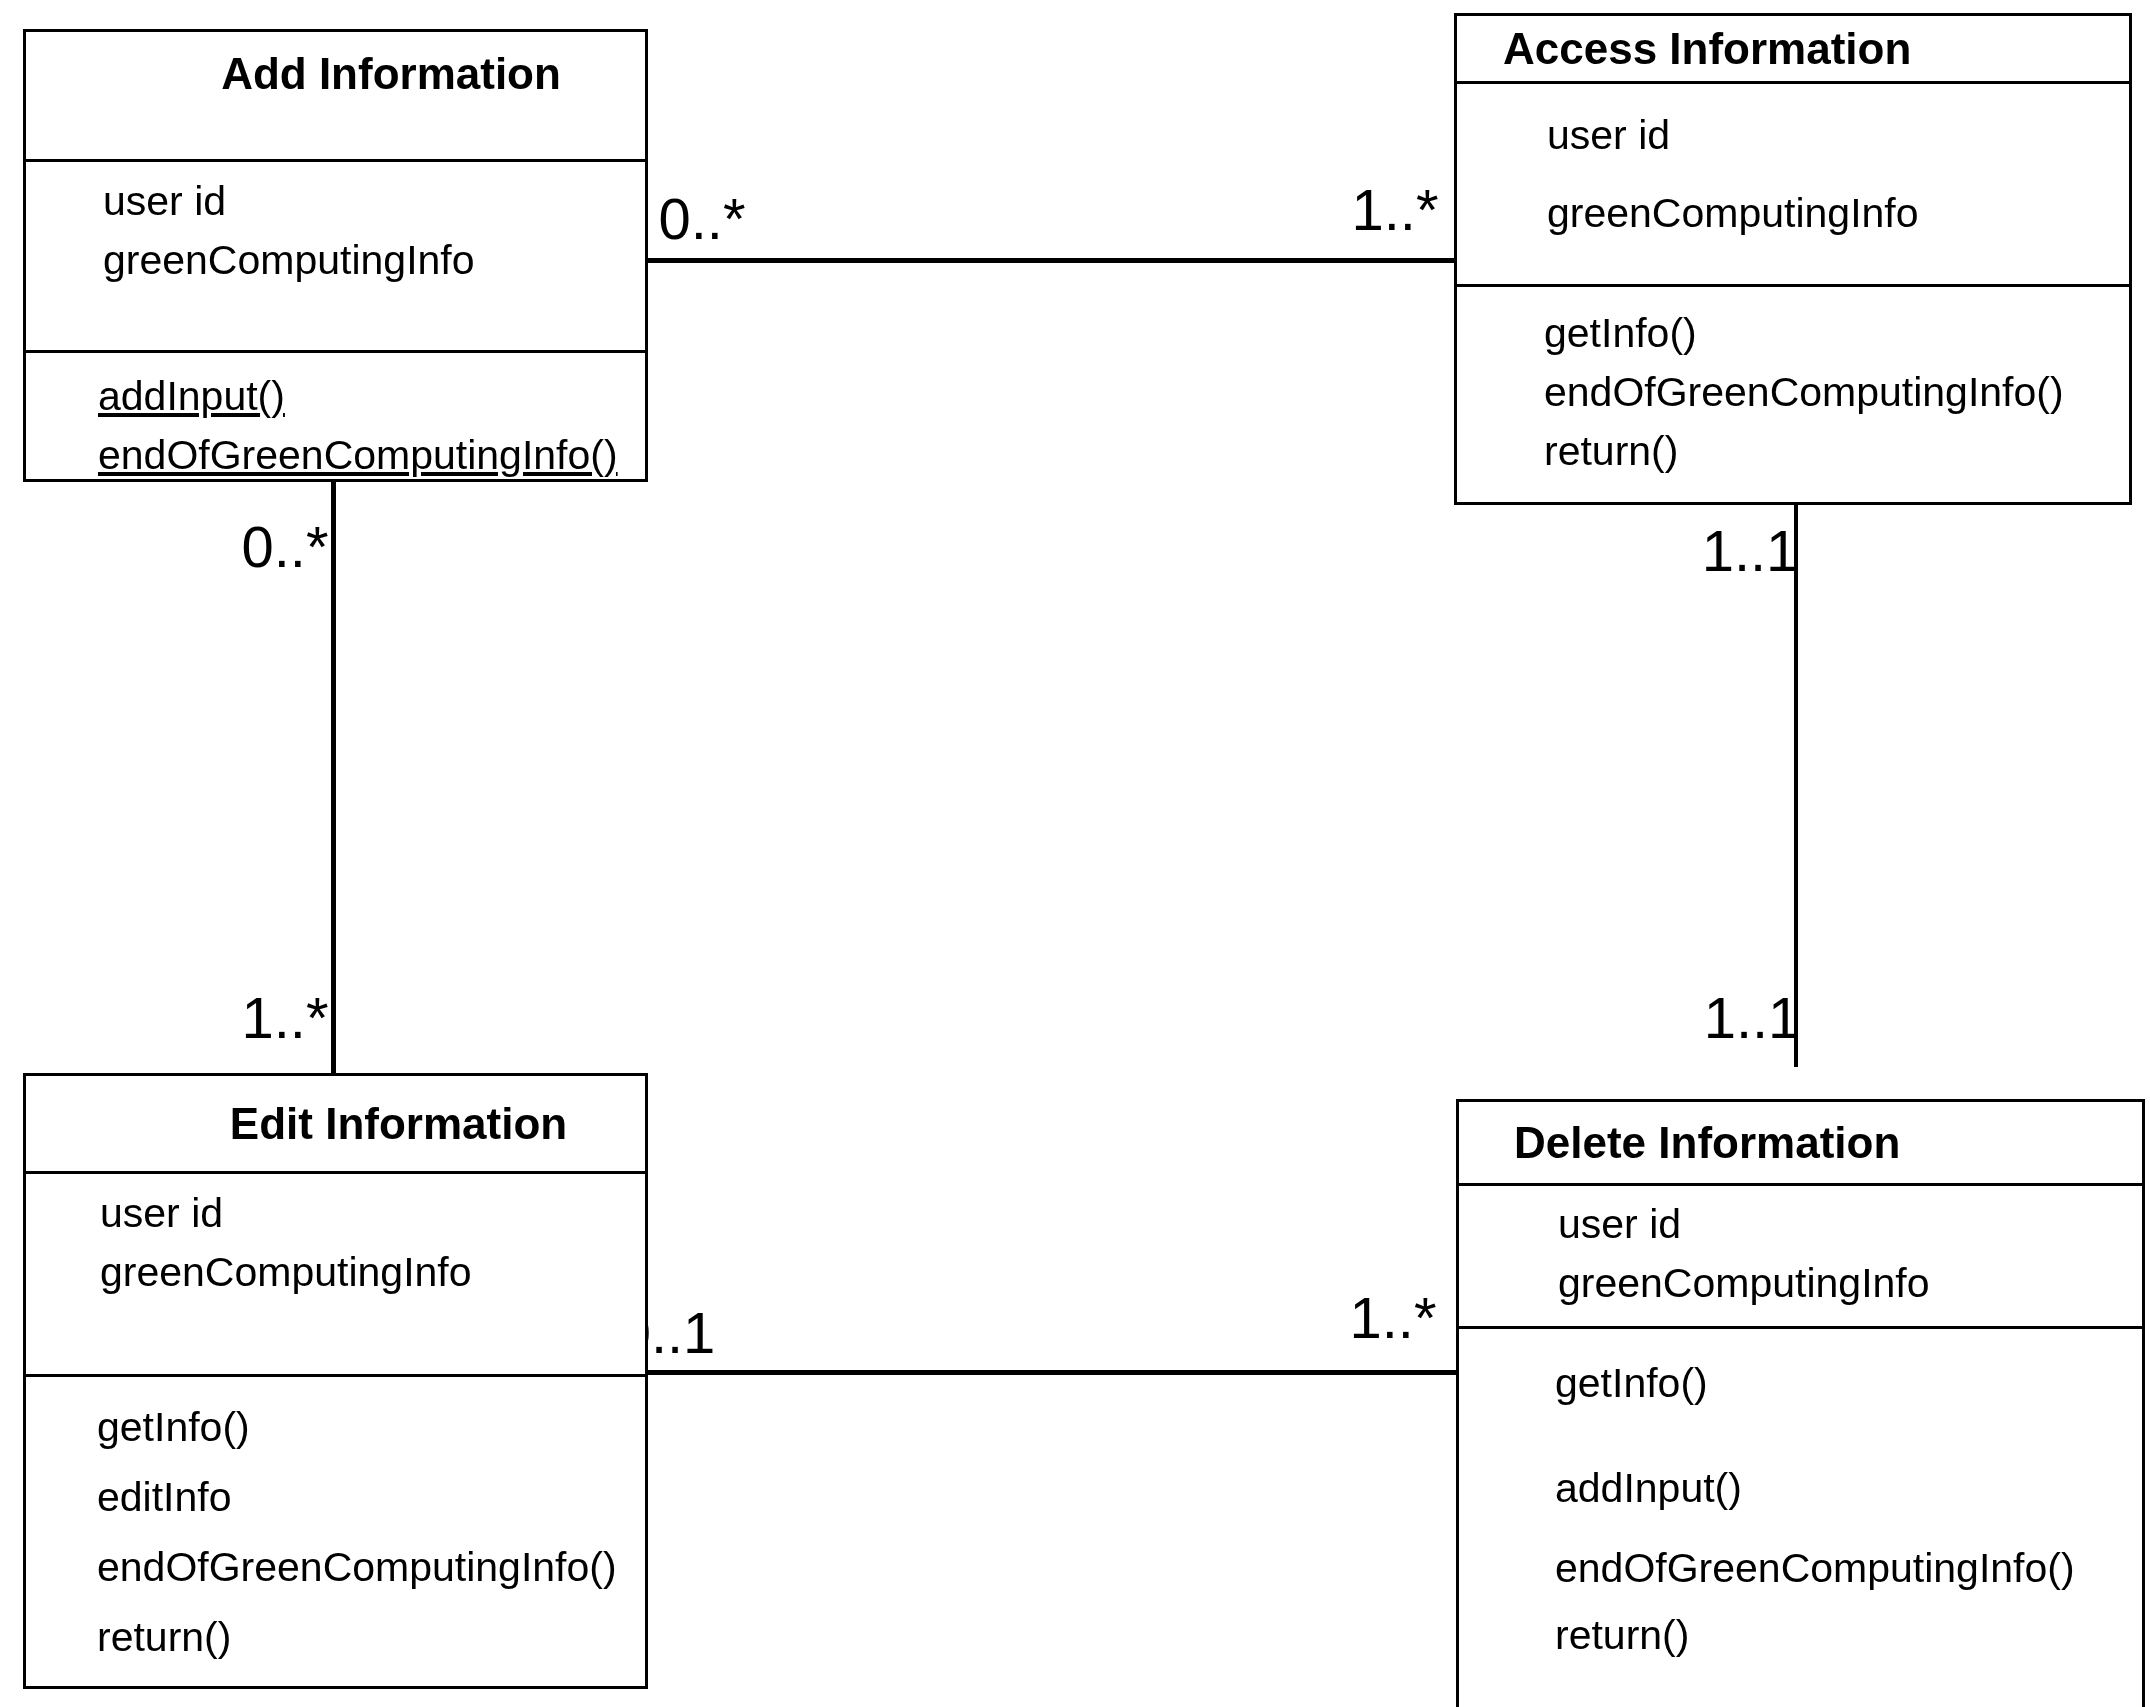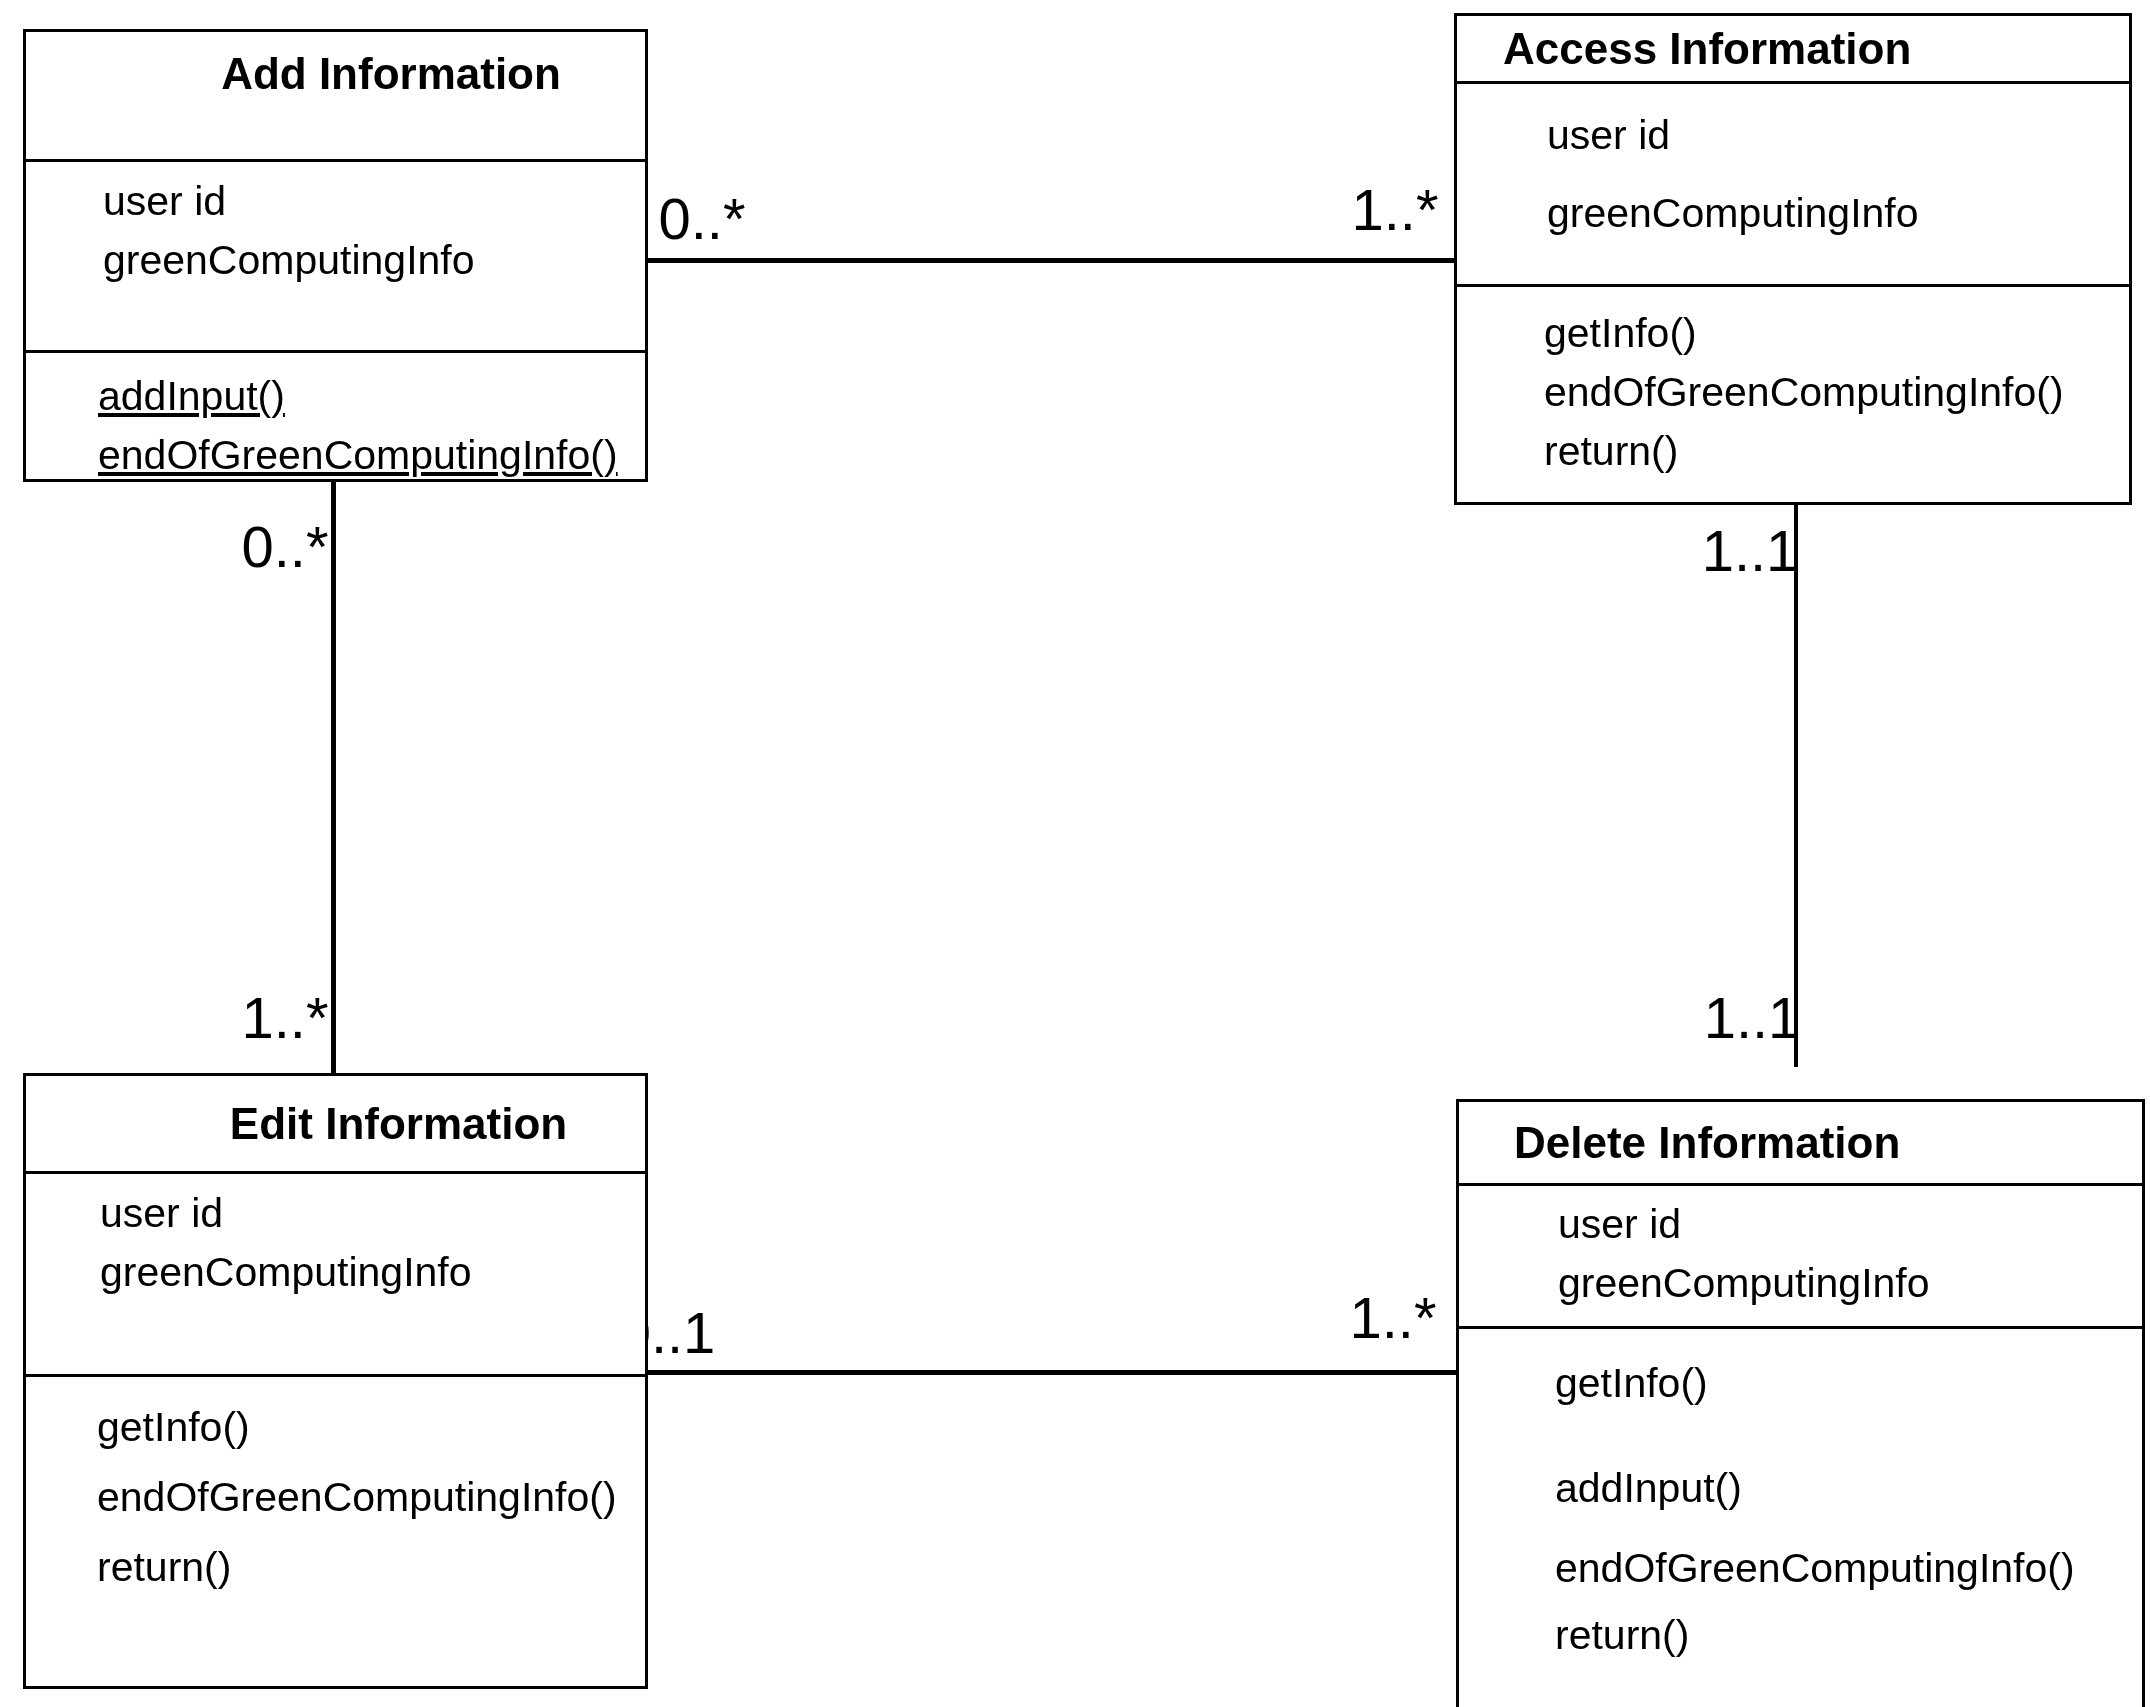--- a/index.html
+++ b/index.html
@@ -149,20 +149,21 @@
   </div>
 
   <div class="uml-class" id="box-edit">
     <div class="uml-title">Edit Information</div>
     <div class="compartment attrs">
       <div class="line">user id</div>
       <div class="line">greenComputingInfo</div>
     </div>
     <div class="compartment methods">
       <div class="line">getInfo()</div>
+      <div class="line">editInfo</div>
       <div class="line">endOfGreenComputingInfo()</div>
       <div class="line">return()</div>
     </div>
   </div>
 
   <div class="uml-class" id="box-delete">
     <div class="uml-title">Delete Information</div>
     <div class="compartment attrs">
       <div class="line">user id</div>
       <div class="line">greenComputingInfo</div>

